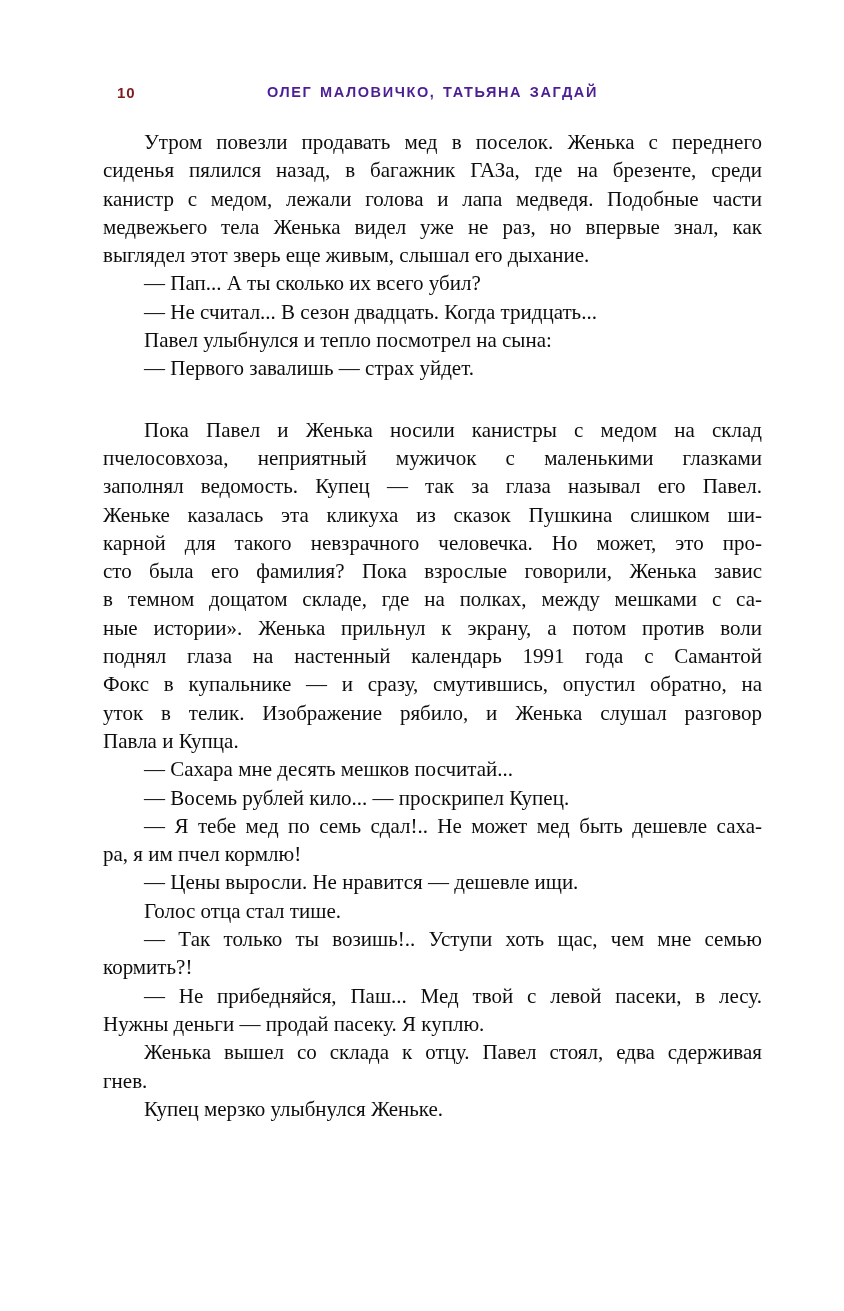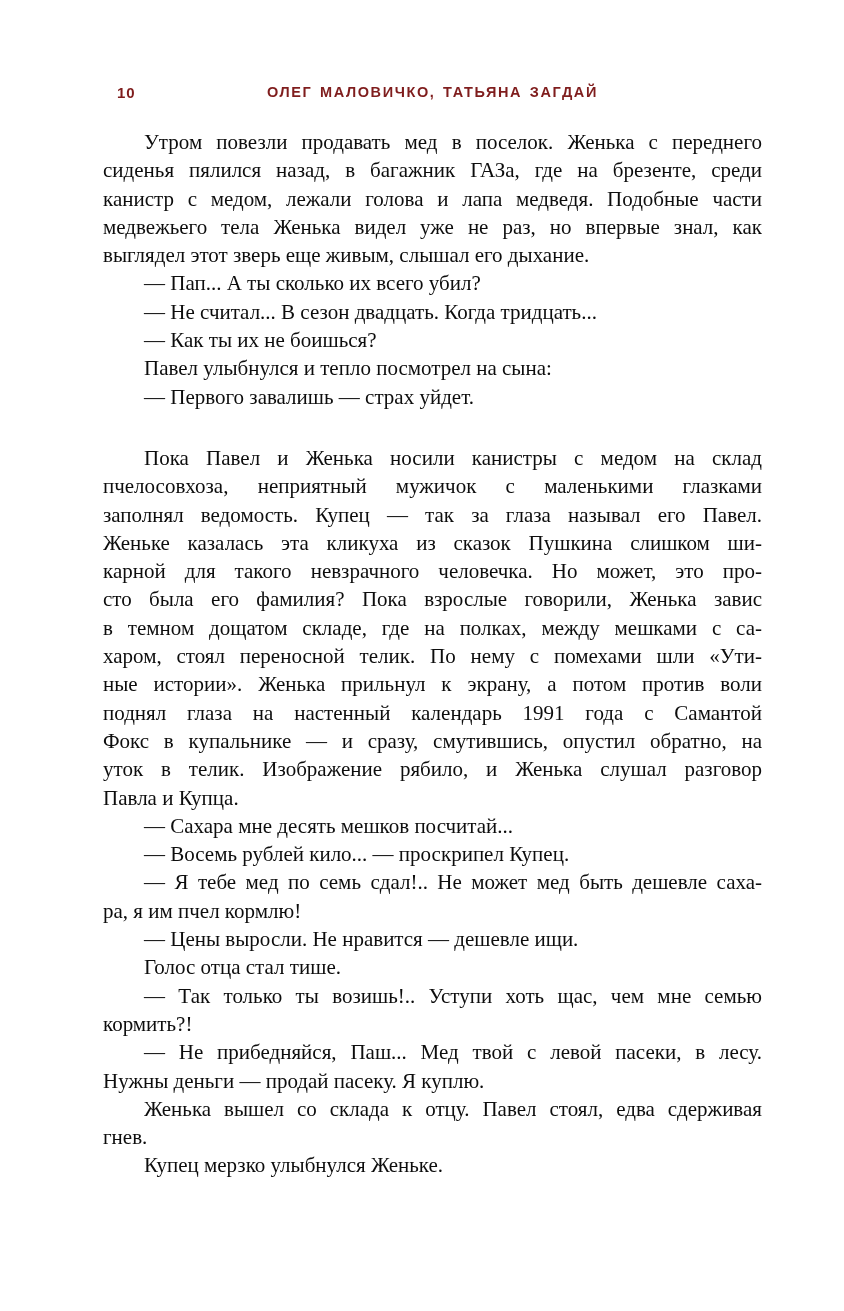--- a/index.html
+++ b/index.html
@@ -30,21 +30,21 @@
     top: 0;
     font-size: 15px;
     letter-spacing: 1px;
     color: #7f1d1d;
   }
   .running {
     display: block;
     text-align: center;
     font-size: 14.5px;
     letter-spacing: 1.6px;
-    color: #7f1d1d;
+    color: #4c1d95;
     word-spacing: 2px;
   }
   .text {
     position: absolute;
     top: 128px;
     left: 103px;
     width: 659px;
     font-size: 21px;
     line-height: 28.3px;
     color: #0d0d0d;
@@ -73,31 +73,29 @@
     <span class="running">ОЛЕГ МАЛОВИЧКО, ТАТЬЯНА ЗАГДАЙ</span>
   </header>
   <main class="text">
       <div class="line indent just">Утром повезли продавать мед в поселок. Женька с переднего</div>
       <div class="line just">сиденья пялился назад, в багажник ГАЗа, где на брезенте, среди</div>
       <div class="line just">канистр с медом, лежали голова и лапа медведя. Подобные части</div>
       <div class="line just">медвежьего тела Женька видел уже не раз, но впервые знал, как</div>
       <div class="line">выглядел этот зверь еще живым, слышал его дыхание.</div>
       <div class="line indent">— Пап... А ты сколько их всего убил?</div>
       <div class="line indent">— Не считал... В сезон двадцать. Когда тридцать...</div>
-      <div class="line indent">— Как ты их не боишься?</div>
       <div class="line indent">Павел улыбнулся и тепло посмотрел на сына:</div>
       <div class="line indent">— Первого завалишь — страх уйдет.</div>
       <div class="line indent just gap">Пока Павел и Женька носили канистры с медом на склад</div>
       <div class="line just">пчелосовхоза, неприятный мужичок с маленькими глазками</div>
       <div class="line just">заполнял ведомость. Купец — так за глаза называл его Павел.</div>
       <div class="line just">Женьке казалась эта кликуха из сказок Пушкина слишком ши-</div>
       <div class="line just">карной для такого невзрачного человечка. Но может, это про-</div>
       <div class="line just">сто была его фамилия? Пока взрослые говорили, Женька завис</div>
       <div class="line just">в темном дощатом складе, где на полках, между мешками с са-</div>
-      <div class="line just">харом, стоял переносной телик. По нему с помехами шли «Ути-</div>
       <div class="line just">ные истории». Женька прильнул к экрану, а потом против воли</div>
       <div class="line just">поднял глаза на настенный календарь 1991 года с Самантой</div>
       <div class="line just">Фокс в купальнике — и сразу, смутившись, опустил обратно, на</div>
       <div class="line just">уток в телик. Изображение рябило, и Женька слушал разговор</div>
       <div class="line">Павла и Купца.</div>
       <div class="line indent">— Сахара мне десять мешков посчитай...</div>
       <div class="line indent">— Восемь рублей кило... — проскрипел Купец.</div>
       <div class="line indent just">— Я тебе мед по семь сдал!.. Не может мед быть дешевле саха-</div>
       <div class="line">ра, я им пчел кормлю!</div>
       <div class="line indent">— Цены выросли. Не нравится — дешевле ищи.</div>

